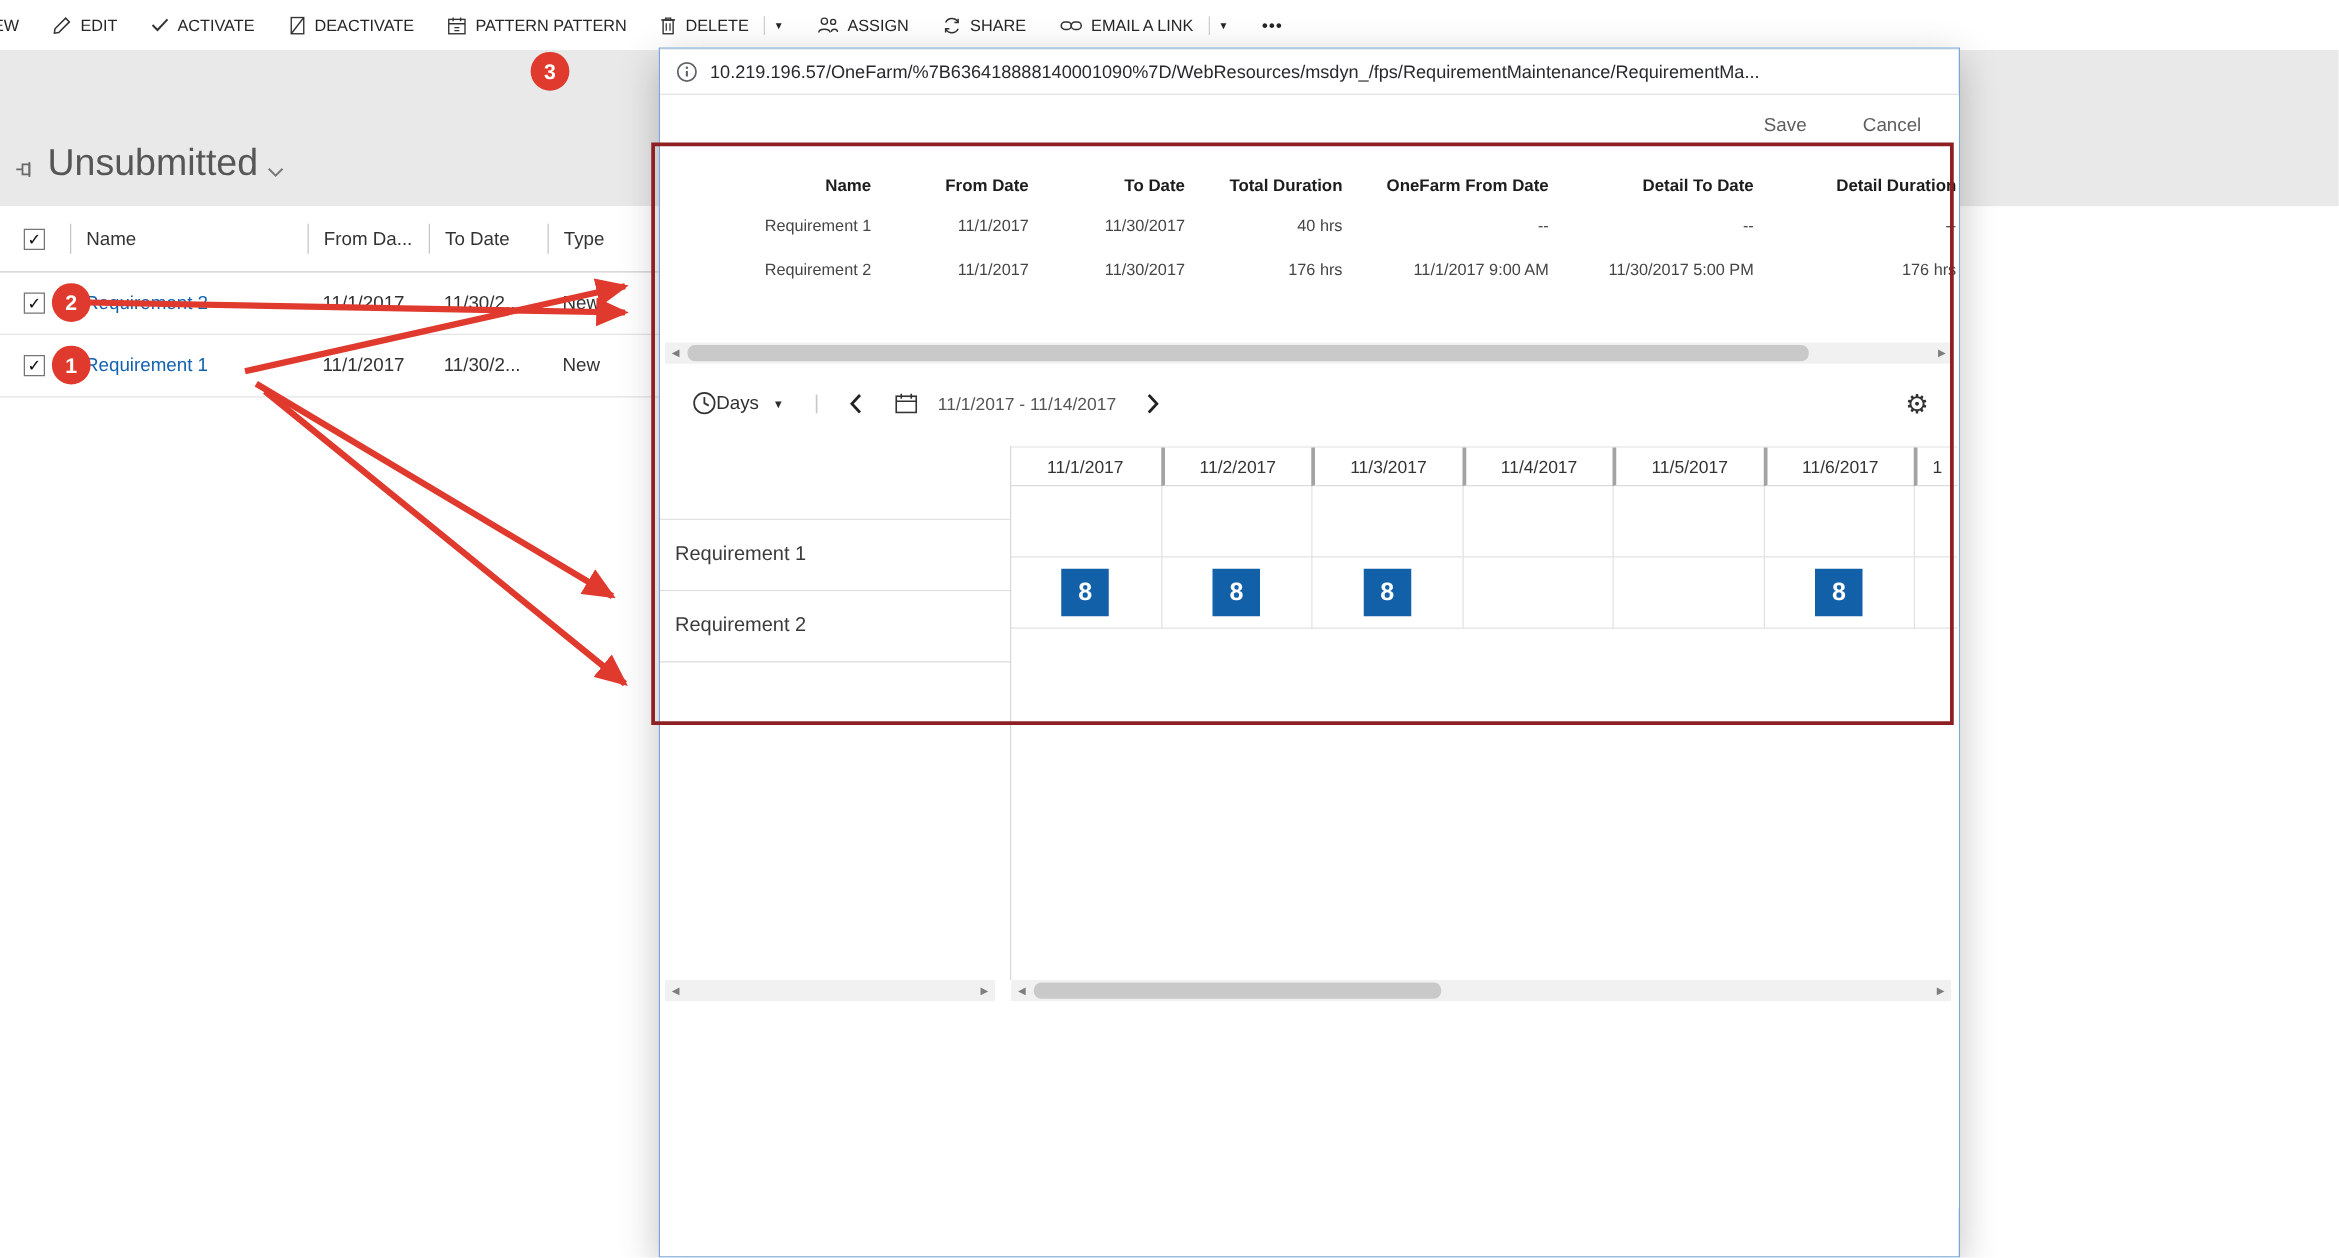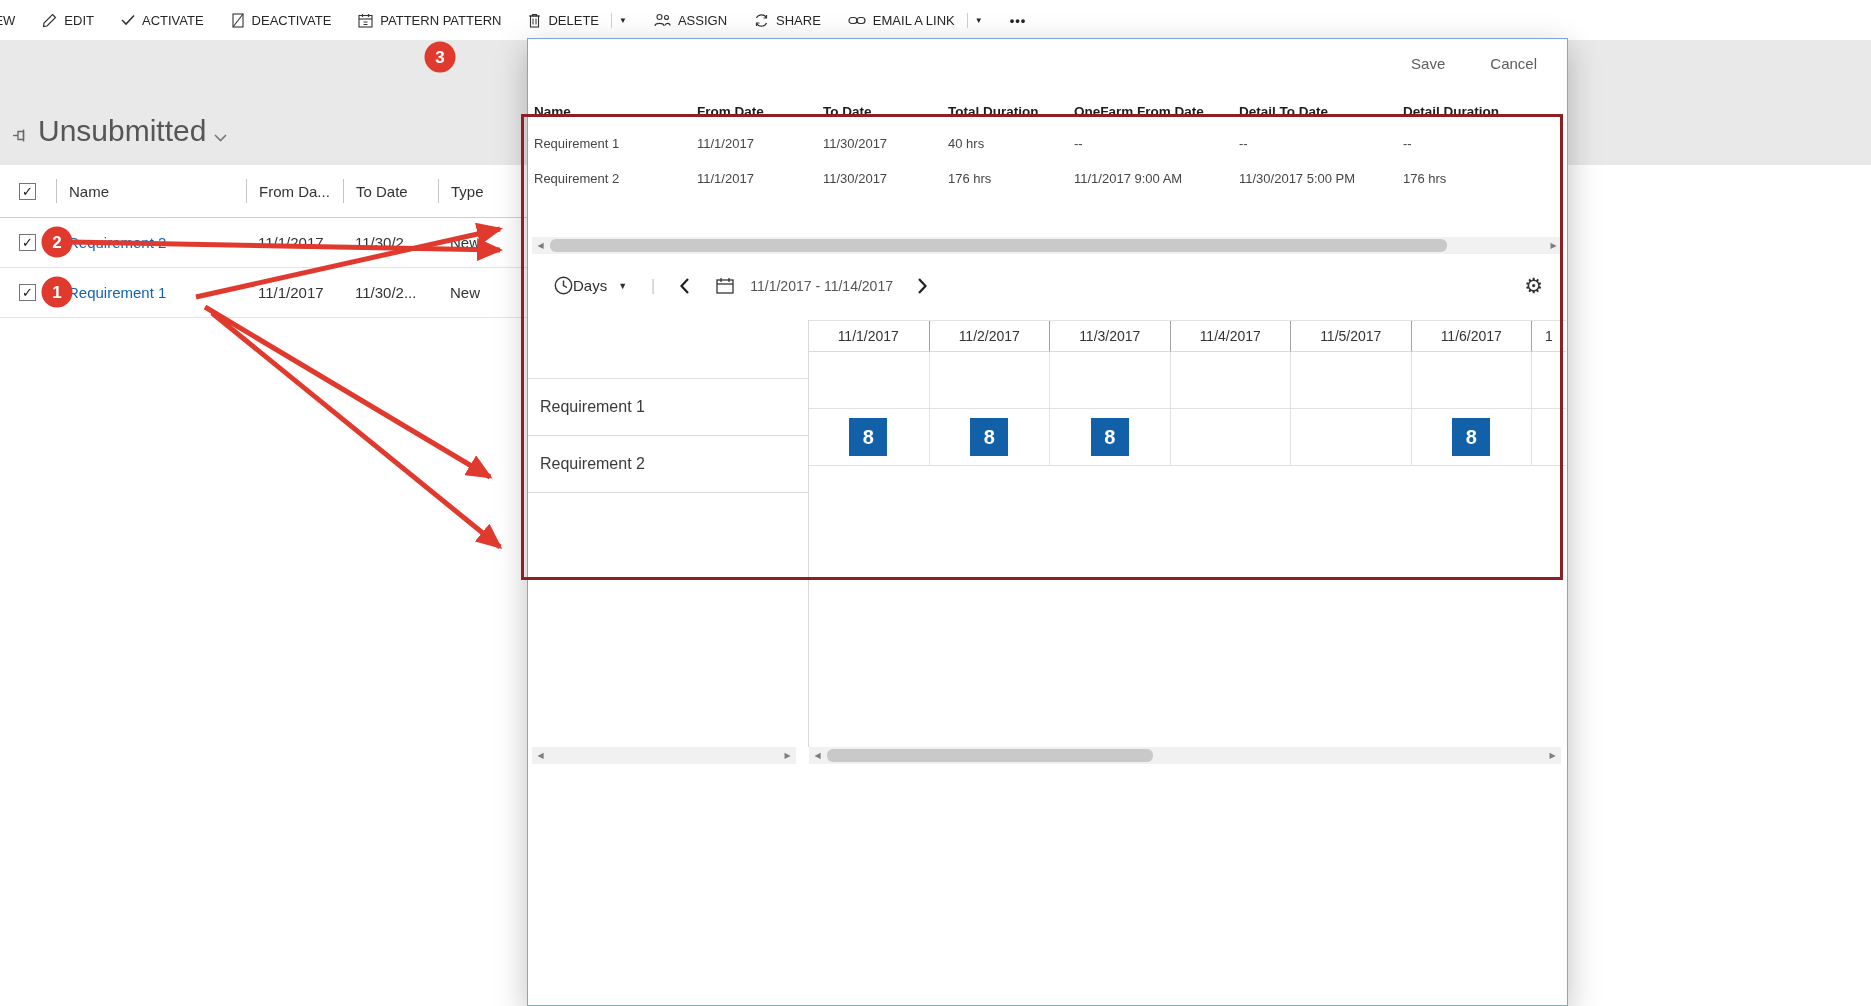--- a/index.html
+++ b/index.html
@@ -42,21 +42,21 @@
   .fv-r{background:#f25022}.fv-g{background:#7fba00}.fv-b{background:#00a4ef}.fv-y{background:#ffb900}
   .win-title { margin-left:10px; font-size:13px; color:#3b3b3b; }
   .win-controls { position:absolute; top:0; right:0; height:100%; display:flex; }
   .win-btn { width:47px; height:100%; display:flex; align-items:center; justify-content:center; cursor:pointer; }
   .glyph-min { width:11px; height:0; border-top:1px solid #333; display:block; }
   .glyph-max { width:10px; height:10px; border:1px solid #333; display:block; }
   .glyph-close { font-size:20px; color:#333; line-height:1; }
   .urlbar { height:37px; border-top:1px solid #ededed; border-bottom:1px solid #e2e2e2; display:flex;
             align-items:center; gap:10px; padding-left:13px; }
   .url-text { font-size:14.5px; color:#27292c; white-space:nowrap; overflow:hidden; }
-  .win-content { position:relative; height:calc(100% - 75px); background:#fff; overflow:hidden; }
+  .win-content { position:relative; height:calc(100% - 75px); background:#fff; overflow:hidden;text-align:right; }
 
   .save-cancel { position:absolute; top:16px; right:30px; display:flex; gap:45px; font-size:15px; color:#5e5e5e; }
   .sc-btn { cursor:pointer; }
 
   .req-table { position:absolute; top:57px; left:6px; right:2px; }
   .tr { display:grid; grid-template-columns:163px 126px 125px 126px 165px 164px 1fr; align-items:center; }
   .thead { height:30px; }
   .th { font-size:13.5px; font-weight:bold; color:#1d1d1d; white-space:nowrap; }
   .tbody-row { height:35px; }
   .td { font-size:13px; color:#454545; white-space:nowrap; }
@@ -84,21 +84,21 @@
           font-family:"DejaVu Sans", sans-serif; cursor:pointer; }
 
   .sched { position:absolute; top:281px; left:0; right:1px; display:grid; grid-template-columns:280px 1fr; }
   .sc-spacer { height:59px; border-bottom:1px solid #e2e2e2; }
   .sc-label { height:57px; display:flex; align-items:center; padding-left:12px; font-size:16px; color:#3a3a3a;
               border-bottom:1px solid #dcdcdc; background:#fff; }
   .sched-right { overflow:hidden; }
   .sc-row, .sc-body-row { display:grid; grid-template-columns:repeat(6,120.5px) 1fr; }
   .sc-row-dates { border-top:1px solid #e2e2e2; }
   .sc-date { height:31px; display:flex; align-items:center; justify-content:center; font-size:14px; color:#333;
-             border-left:1px solid #a3a3a3; border-bottom:1px solid #dcdcdc; overflow:hidden; white-space:nowrap; }
+             border-left:3px solid #a3a3a3; border-bottom:1px solid #dcdcdc; overflow:hidden; white-space:nowrap; }
   .sc-day { height:28px; display:flex; align-items:center; justify-content:center; font-size:13.5px; color:#474747;
             border-left:1px solid #dcdcdc; border-bottom:1px solid #dcdcdc; overflow:hidden; }
   .sc-cell { height:57px; border-left:1px solid #e2e2e2; border-bottom:1px solid #e2e2e2; display:flex;
              align-items:center; justify-content:center; }
   .sc-date:first-child, .sc-day:first-child, .sc-cell:first-child { border-left:none; }
   .cell-8 { width:38px; height:38px; background:#1160a8; color:#fff; font-weight:bold; font-size:20px;
             display:flex; align-items:center; justify-content:center; cursor:pointer; }
   .panel-vline { position:absolute; left:280px; top:281px; width:1px; height:427px; background:#d9d9d9; }
 
   
@@ -235,20 +235,30 @@
           </div>
        <div class="pad"><span class="link">Requirement 1</span></div>
        <div class="pad">11/1/2017</div>
        <div class="pad">11/30/2...</div>
        <div class="pad">New</div>
      </div>
       </div>
   </div>
 
   <div class="chrome-win">
+    <div class="urlbar">
+      <span>
+        <svg class="ic" width="17" height="17" viewBox="0 0 17 17">
+            <circle cx="8.5" cy="8.5" r="7.3" fill="none" stroke="#5f6368" stroke-width="1.4"></circle>
+            <line x1="8.5" y1="7.8" x2="8.5" y2="12.2" stroke="#5f6368" stroke-width="1.7"></line>
+            <circle cx="8.5" cy="5.1" r="1" fill="#5f6368"></circle>
+          </svg>
+      </span>
+      <span class="url-text">10.219.196.57/OneFarm/%7B636418888140001090%7D/WebResources/msdyn_/fps/RequirementMaintenance/RequirementMa...</span>
+    </div>
 
     <div class="win-content">
       <div class="save-cancel">
         <span class="sc-btn">Save</span>
         <span class="sc-btn">Cancel</span>
       </div>
 
       <div class="req-table">
         <div class="tr thead" id="mt-header">
             <div class="th">Name</div>

